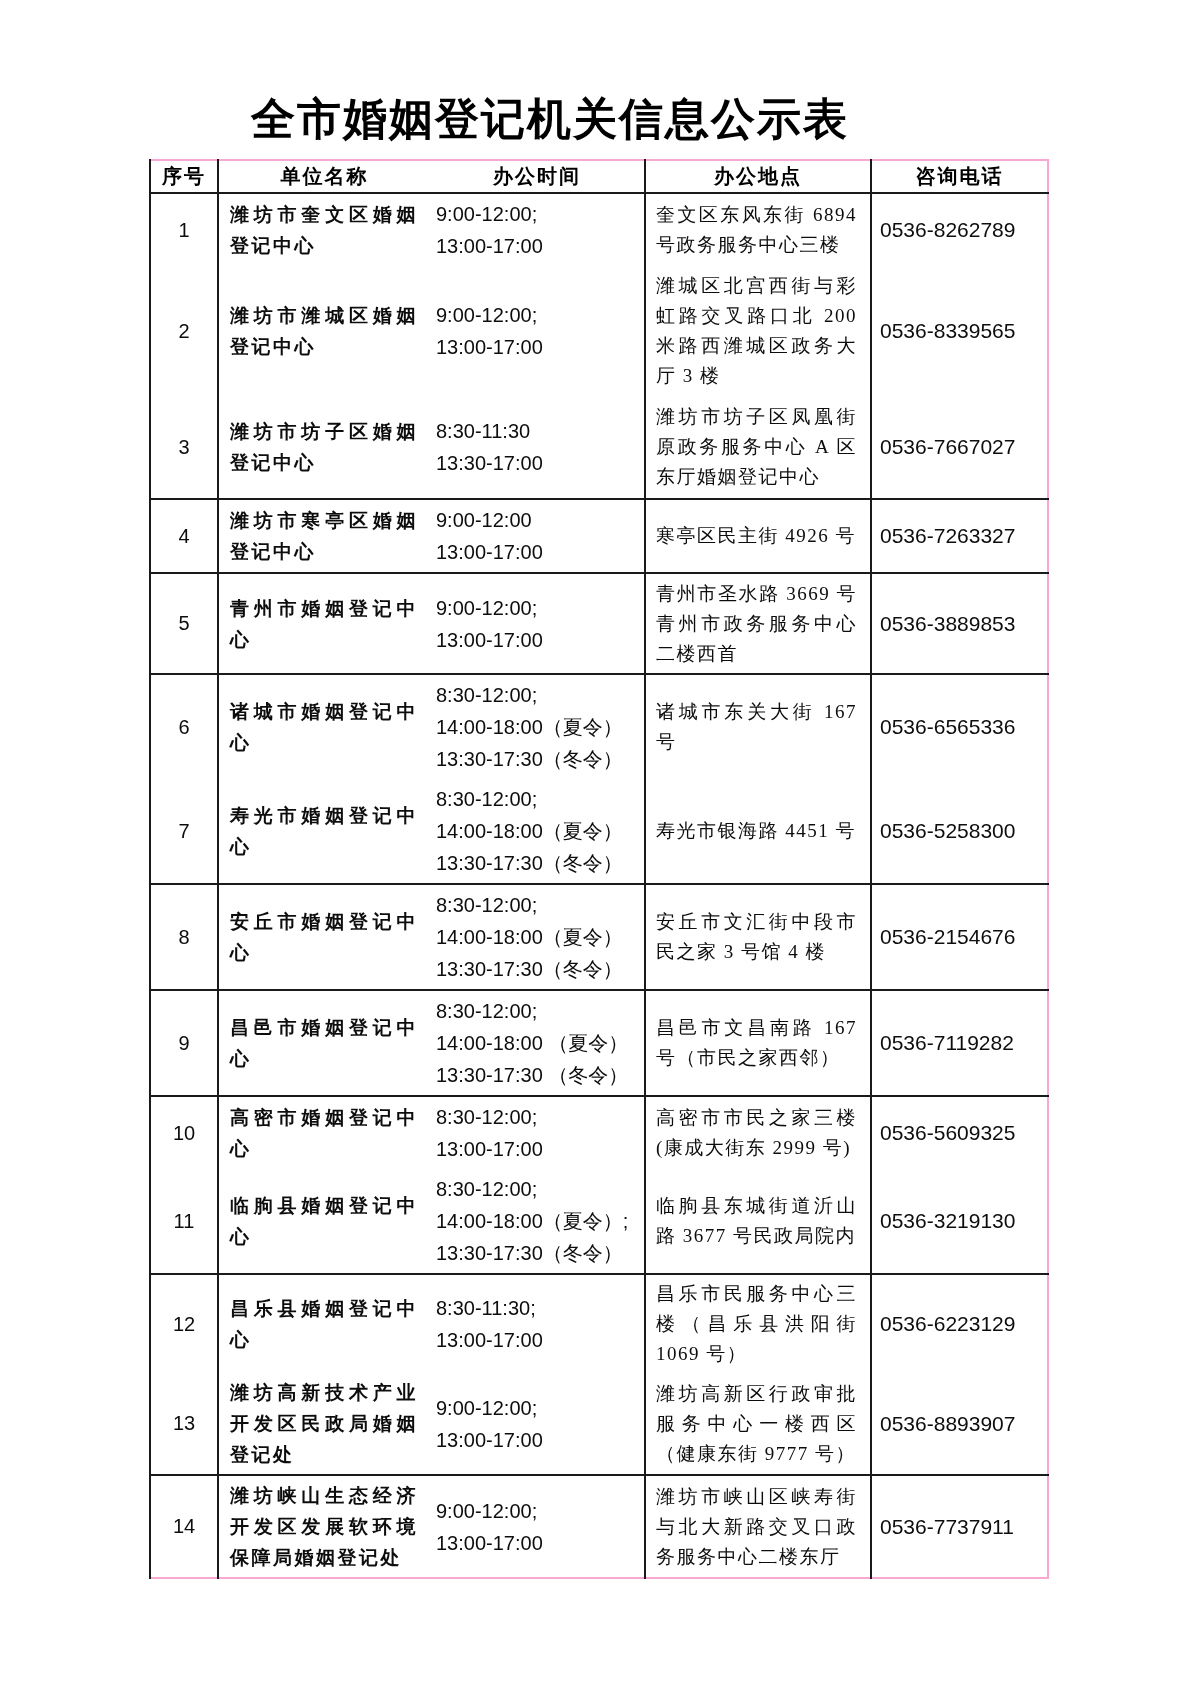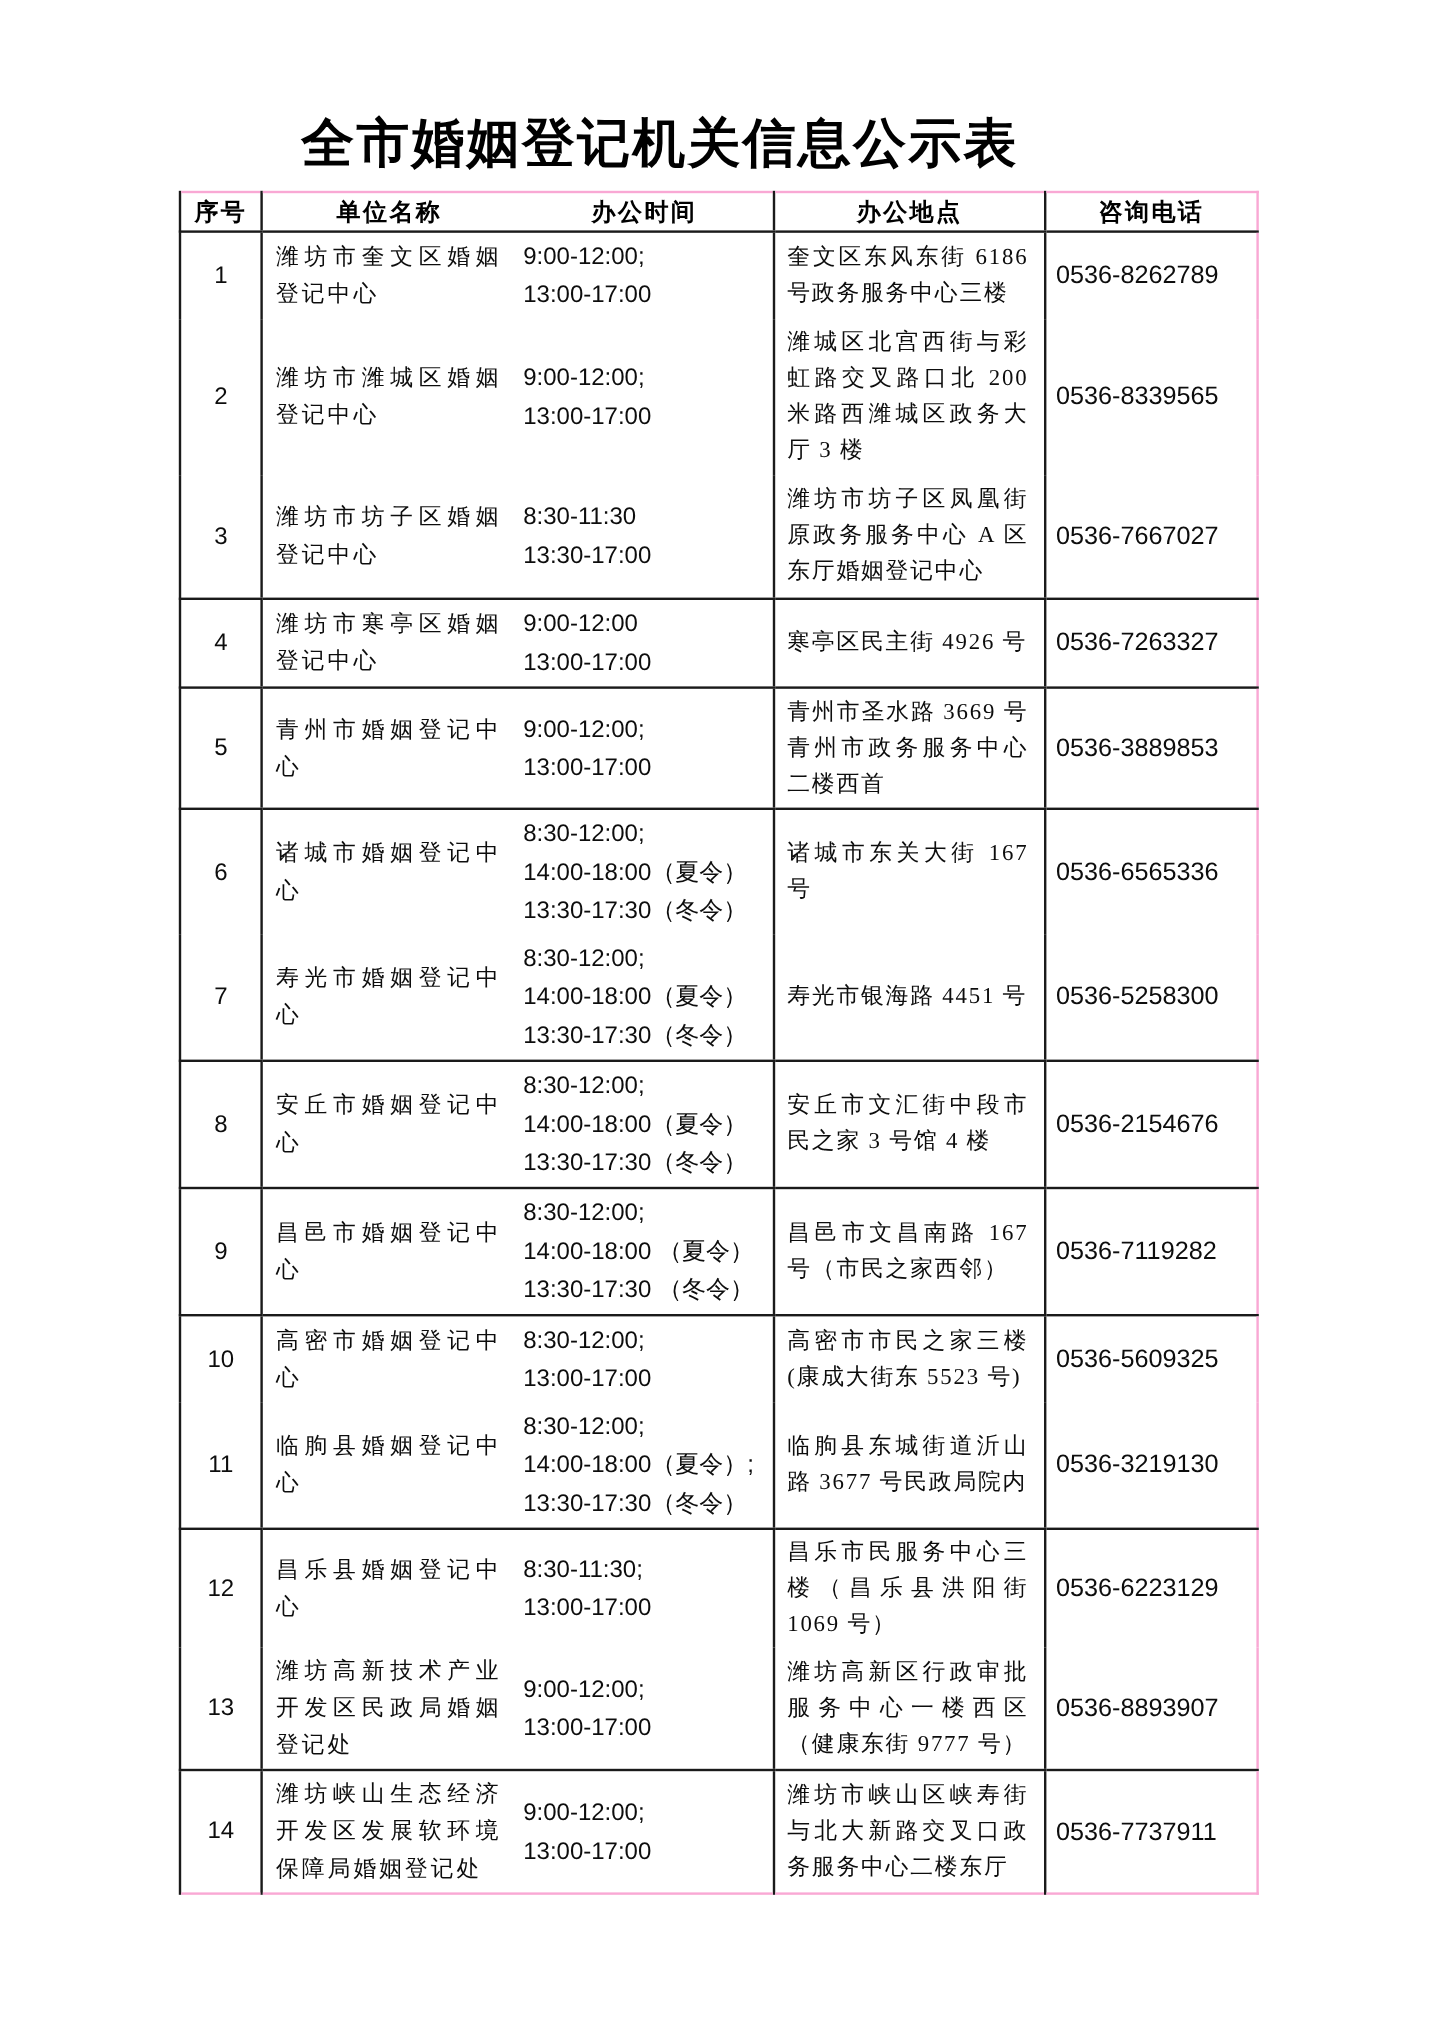--- a/index.html
+++ b/index.html
@@ -69,20 +69,21 @@
     font-family: "Liberation Sans", sans-serif;
     font-size: 20px;
   }
   td.name {
     font-size: 19px;
     line-height: 31px;
     padding: 4px 12px 4px 11px;
     text-align: justify;
     text-justify: inter-character;
     letter-spacing: 2.5px;
+    font-weight: bold;
   }
   td.hours {
     font-family: "Liberation Sans", sans-serif;
     font-size: 20px;
     line-height: 32px;
     padding: 4px 2px 4px 6px;
   }
   td.addr {
     font-size: 19px;
     line-height: 30px;
@@ -121,21 +122,21 @@
     </tr>
   </thead>
   <tbody id="table-body">
       <tr style="height: 62px;">
         <td class="no">1</td>
         <td class="name">潍坊市奎文区婚姻登记中心</td>
         <td class="hours">
           <div>9:00-12:00;</div>
           <div>13:00-17:00</div>
         </td>
-        <td class="addr">奎文区东风东街 6186 号政务服务中心三楼</td>
+        <td class="addr">奎文区东风东街 6894 号政务服务中心三楼</td>
         <td class="phone">0536-8262789</td>
       </tr>
       <tr style="height: 130px;">
         <td class="no">2</td>
         <td class="name">潍坊市潍城区婚姻登记中心</td>
         <td class="hours">
           <div>9:00-12:00;</div>
           <div>13:00-17:00</div>
         </td>
         <td class="addr">潍城区北宫西街与彩虹路交叉路口北 200 米路西潍城区政务大厅 3 楼</td>
@@ -215,21 +216,21 @@
         <td class="addr">昌邑市文昌南路 167 号（市民之家西邻）</td>
         <td class="phone">0536-7119282</td>
       </tr>
       <tr style="height: 65px;">
         <td class="no">10</td>
         <td class="name">高密市婚姻登记中心</td>
         <td class="hours">
           <div>8:30-12:00;</div>
           <div>13:00-17:00</div>
         </td>
-        <td class="addr">高密市市民之家三楼(康成大街东 5523 号)</td>
+        <td class="addr">高密市市民之家三楼(康成大街东 2999 号)</td>
         <td class="phone">0536-5609325</td>
       </tr>
       <tr class="hr-bottom" style="height: 98px;">
         <td class="no">11</td>
         <td class="name">临朐县婚姻登记中心</td>
         <td class="hours">
           <div>8:30-12:00;</div>
           <div>14:00-18:00（夏令）;</div>
           <div>13:30-17:30（冬令）</div>
         </td>

